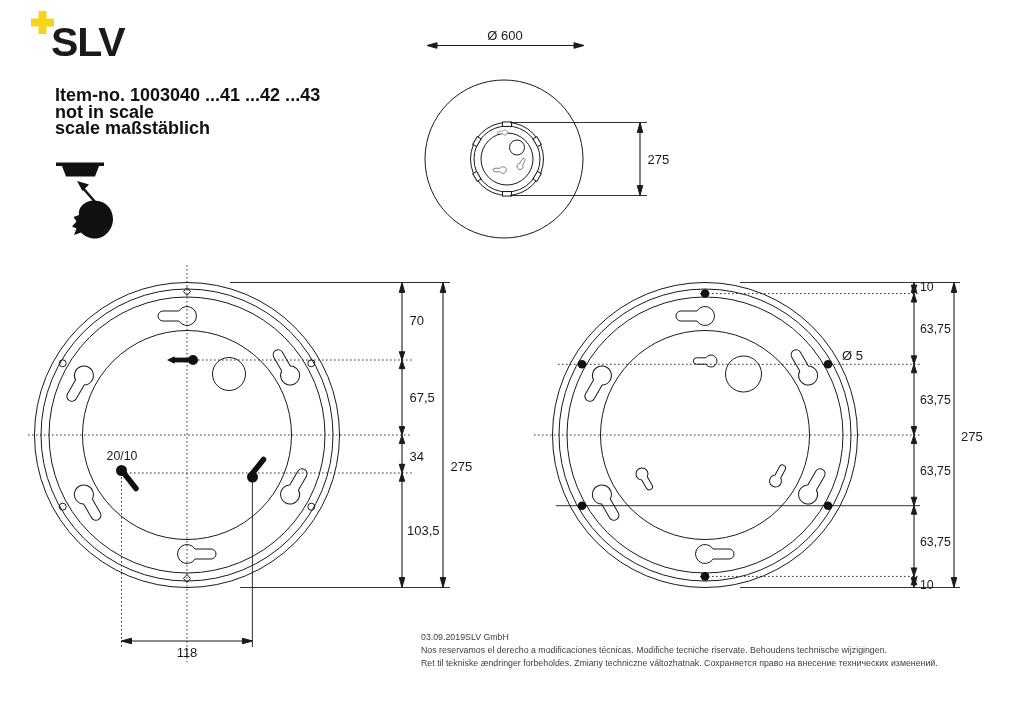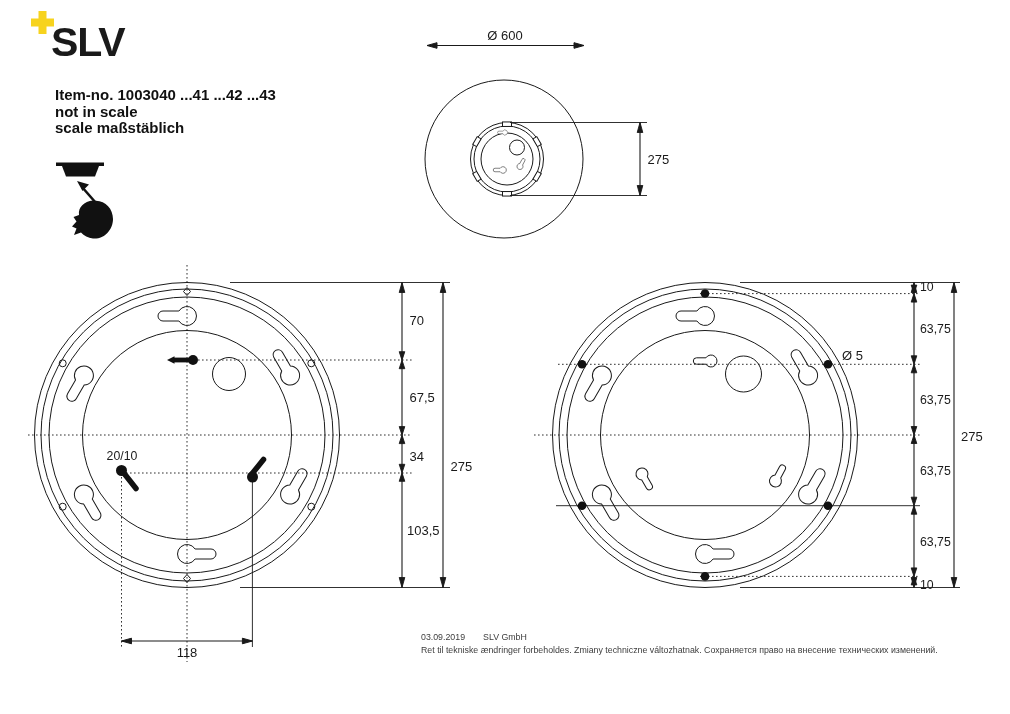--- a/index.html
+++ b/index.html
@@ -3,24 +3,24 @@
 <meta charset="utf-8">
 <style>
   html,body{margin:0;padding:0;}
   body{
     width:1010px;height:714px;position:relative;background:#ffffff;
     font-family:"Liberation Sans","DejaVu Sans",sans-serif;color:#1a1a1a;
     overflow:hidden;
   }
   .abs{position:absolute;}
   #logo{left:30px;top:10px;width:120px;height:54px;}
-  #info-block{left:55px;top:87px;font-size:15px;font-weight:bold;line-height:16.5px;color:#111;white-space:nowrap;}
+  #info-block{left:55px;top:87px;font-size:18px;font-weight:bold;line-height:16.5px;color:#111;white-space:nowrap;}
   #drawing-layer{left:0;top:0;width:1010px;height:714px;}
   #footer{left:421px;top:631px;width:575px;font-size:8.8px;line-height:12.9px;color:#3d3d3d;white-space:nowrap;}
-  #footer .date-row span{margin-right:18px;}
+  #footer .date-row span{}
   svg text{font-family:"Liberation Sans","DejaVu Sans",sans-serif;fill:#1a1a1a;}
   svg .dim{font-size:13px;}
   svg .dim-s{font-size:12.3px;}
 </style>
 </head>
 <body>
 
 <svg id="logo" class="abs" viewBox="0 0 120 54">
   <g>
     <rect x="8.5" y="1" width="8" height="23" fill="#F7D31E"></rect>
@@ -231,14 +231,15 @@
   <text class="dim-s" x="920" y="546">63,75</text>
   <text class="dim-s" x="920" y="589">10</text>
   <text class="dim" x="961" y="441">275</text>
   <text class="dim" x="842" y="360">Ø 5</text>
 </svg>
 
 <div id="footer" class="abs">
   <div class="date-row">
     <span>03.09.2019</span><span>SLV GmbH</span>
   </div>
+  <div>Nos reservamos el derecho a modificaciones técnicas. Modifiche tecniche riservate. Behoudens technische wijzigingen.</div>
   <div>Ret til tekniske ændringer forbeholdes. Zmiany techniczne változhatnak. Сохраняется право на внесение технических изменений.</div>
 </div>
 
 </body></html>

